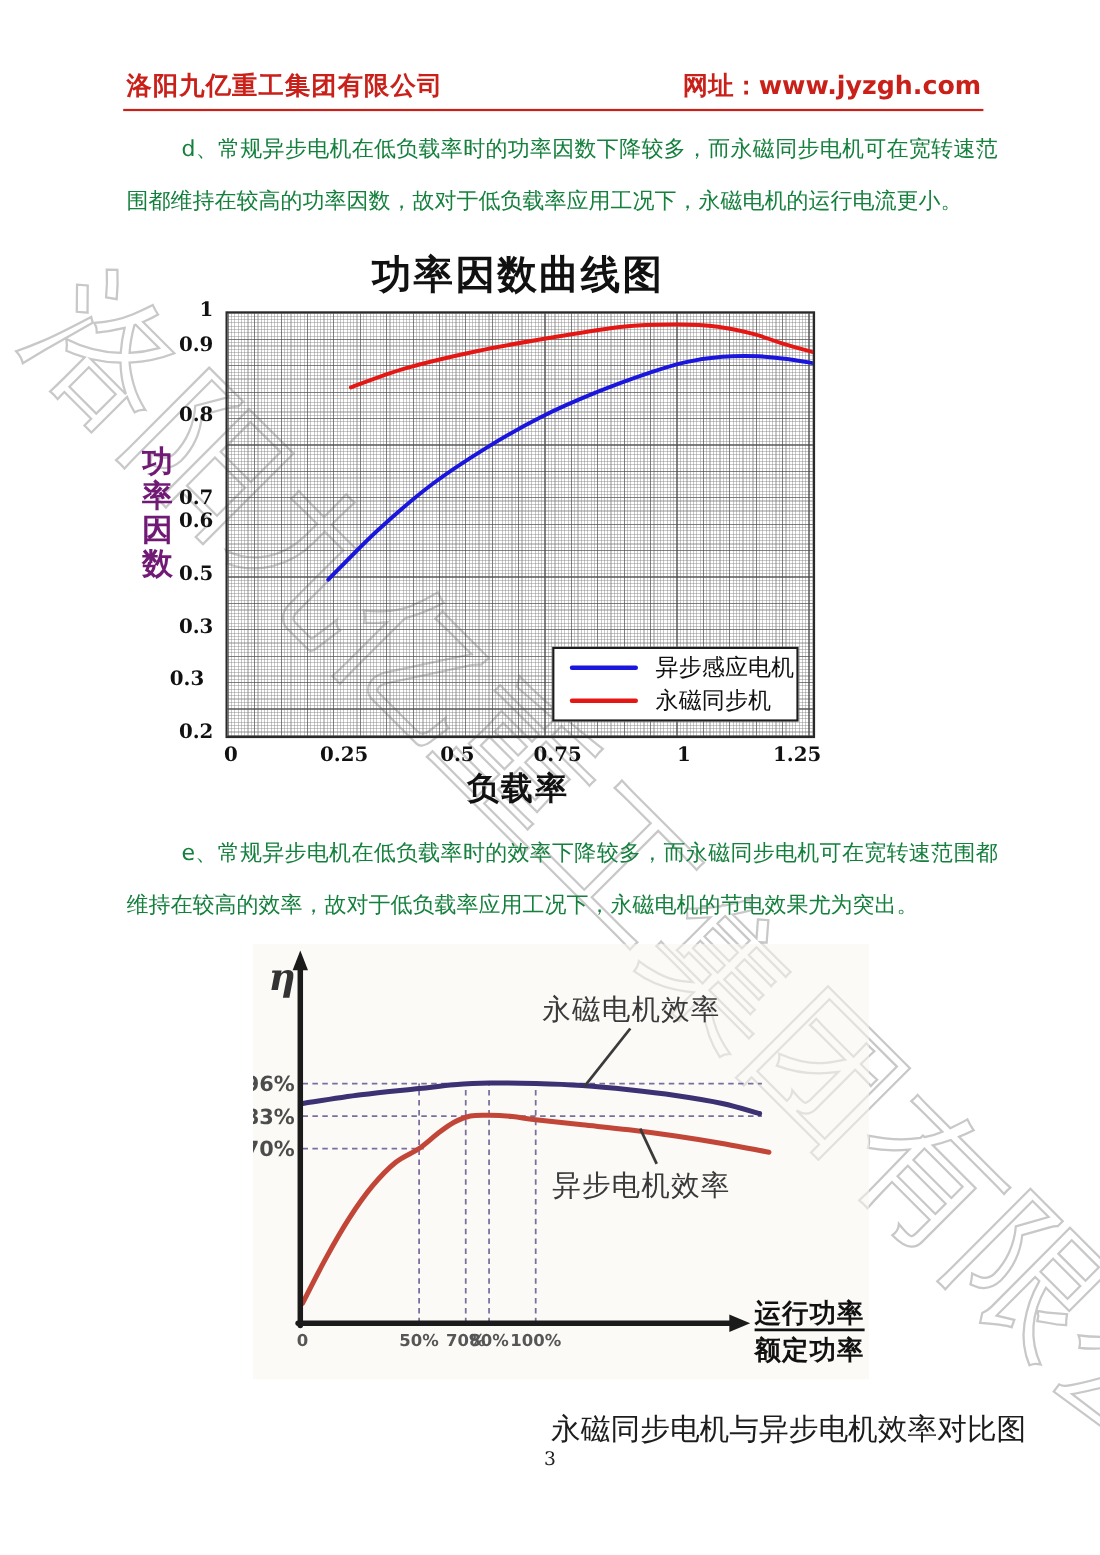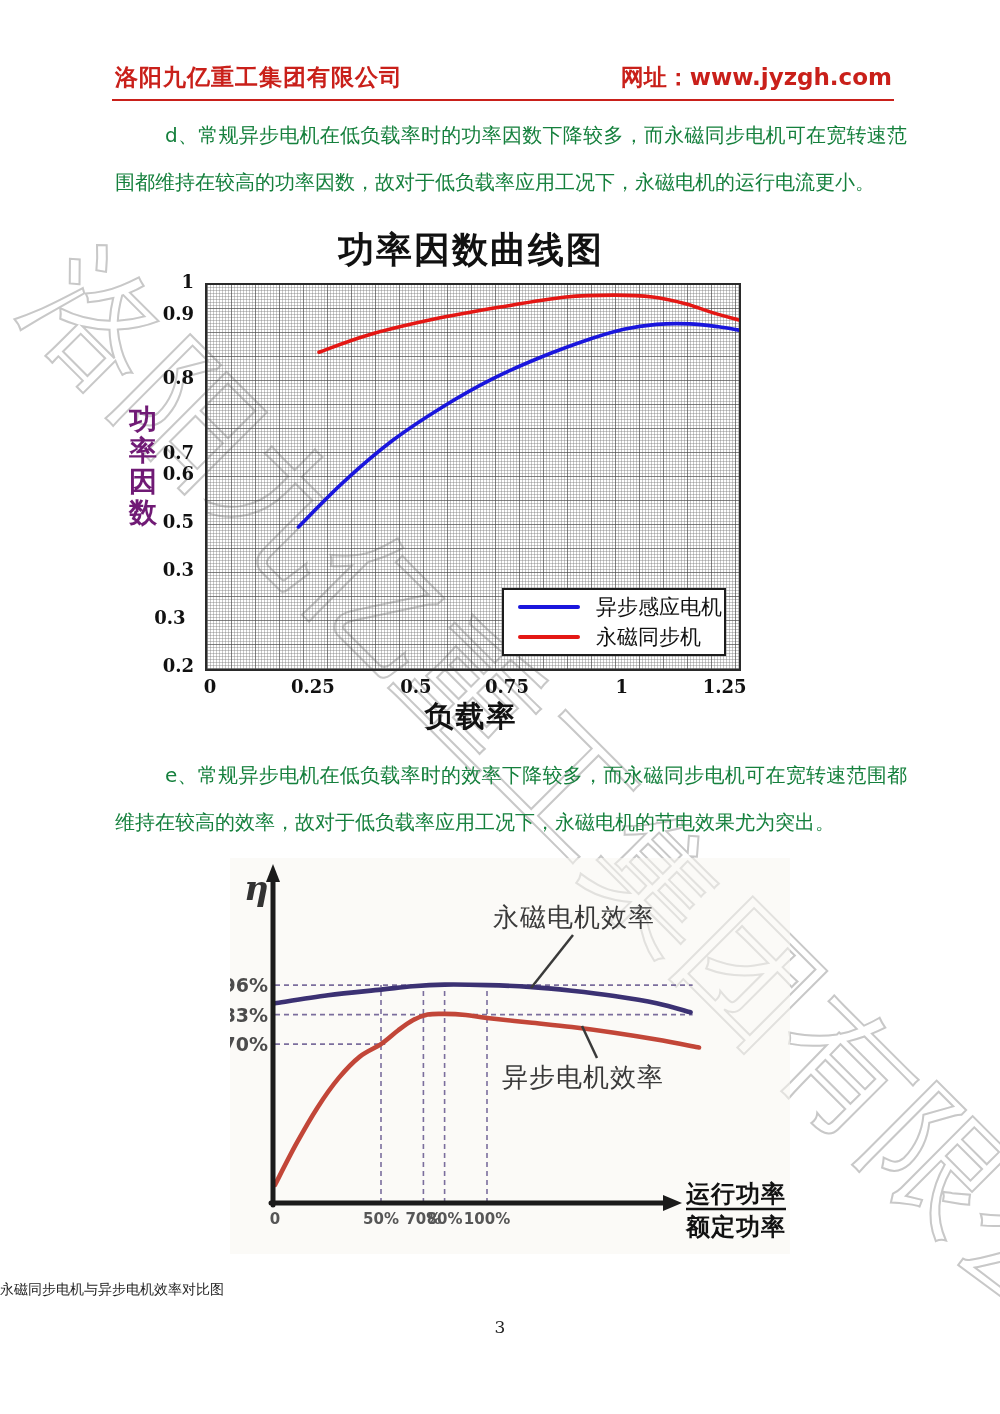--- a/index.html
+++ b/index.html
@@ -50,21 +50,21 @@
   .c2-axis{stroke:#1b1b1b;stroke-width:5;stroke-linecap:round;fill:none;}
   .c2-arrow{fill:#1b1b1b;}
   .dash{stroke:#7b6e9d;stroke-width:1.6;stroke-dasharray:5 4;fill:none;}
   .c2-ref{font-family:"DejaVu Sans",sans-serif;font-weight:bold;font-size:19px;fill:#4c4c4c;}
   .c2-tick{font-family:"DejaVu Sans",sans-serif;font-weight:bold;font-size:15px;fill:#565656;}
   .c2-eta{font-family:"DejaVu Serif",serif;font-style:italic;font-weight:bold;font-size:34px;fill:#333;}
   .c2-serlab{font-family:"DejaVu Sans",sans-serif;font-size:26px;fill:#3a3a3a;letter-spacing:1px;}
   .c2-frac{font-family:"DejaVu Sans",sans-serif;font-weight:bold;font-size:24px;fill:#111;letter-spacing:1px;}
   .c2-pointer{stroke:#3a3a3a;stroke-width:2.5;fill:none;}
   
-  .caption{position:absolute;left:0;top:1281px;width:933px;text-align:left;font-size:14px;color:#1d1d1d;}
+  .caption{position:absolute;left:0;top:1281px;width:933px;text-align:right;font-size:27px;color:#1d1d1d;}
   .pagenum{position:absolute;left:0;top:1317px;width:1000px;text-align:center;
            font-family:"DejaVu Serif",serif;font-size:17px;color:#222;}
   
   #wm{position:absolute;left:0;top:0;pointer-events:none;}
 </style>
 </head>
 <body>
 
 <div class="page">
 

